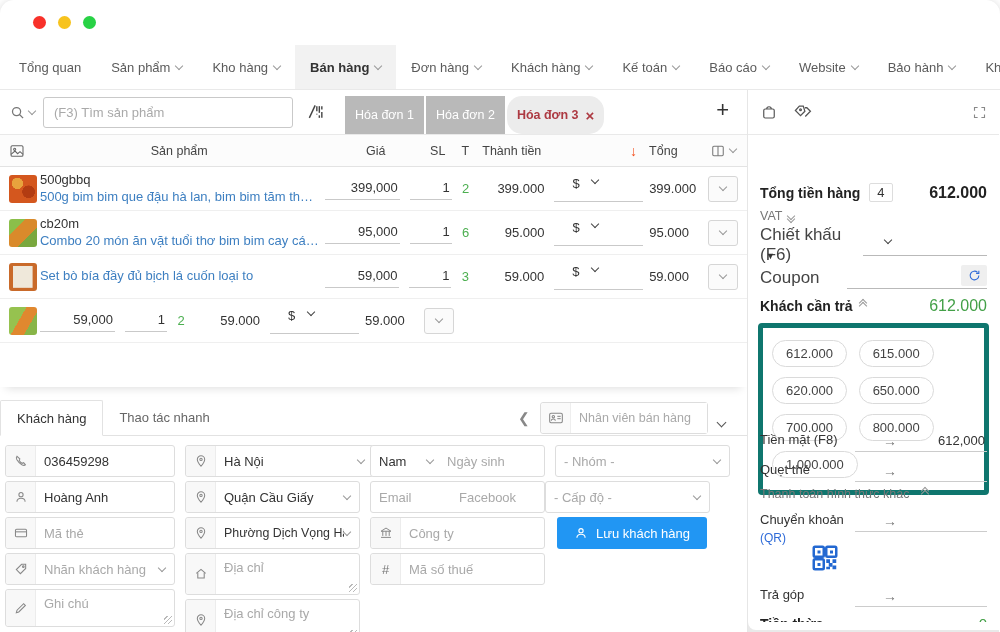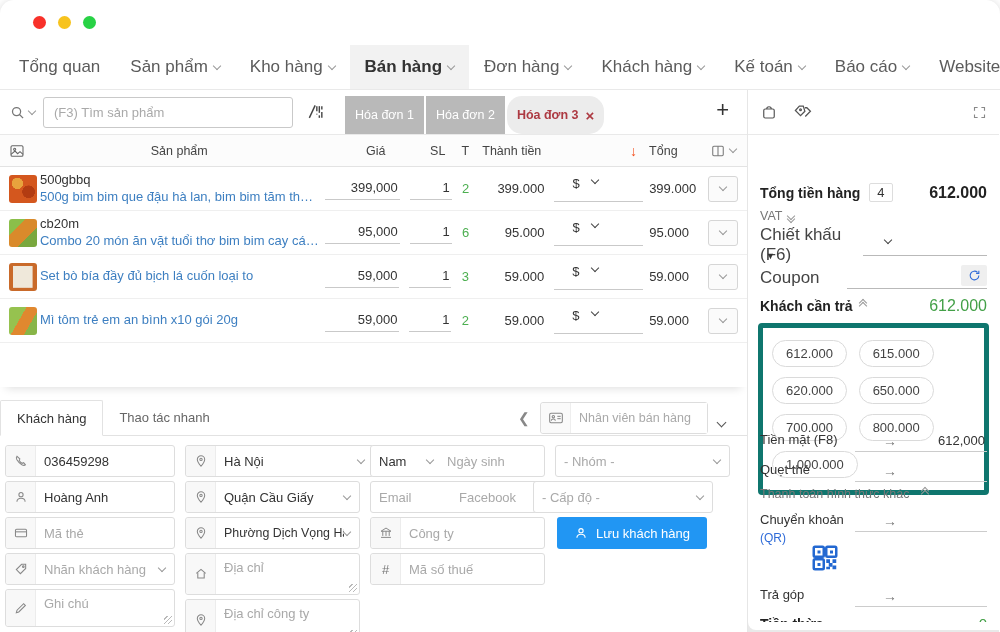--- a/index.html
+++ b/index.html
@@ -15,21 +15,21 @@
     box-shadow:0 1px 10px rgba(0,0,0,.16);
   }
   
   .titlebar { height:45px; position:relative; }
   .tl { position:absolute; top:16px; width:13px; height:13px; border-radius:50%; }
   .tl.r { left:33px; background:#f8312a; }
   .tl.y { left:58px; background:#f7c31e; }
   .tl.g { left:83px; background:#28d245; }
   
   .navbar { height:45px; display:flex; align-items:stretch; padding-left:4px; border-bottom:1px solid #e9e9e9; }
-  .nav-item { display:flex; align-items:center; gap:6px; padding:0 15px; font-size:17px; color:#5b5b5b; cursor:pointer; white-space:nowrap; }
+  .nav-item { display:flex; align-items:center; gap:6px; padding:0 15px; font-size:13px; color:#5b5b5b; cursor:pointer; white-space:nowrap; }
   .nav-item.active { background:#f2f2f2; color:#333; font-weight:bold; }
   .cv { display:inline-block; width:6px; height:6px; border-right:1.4px solid #999; border-bottom:1.4px solid #999; transform:rotate(45deg); margin-top:-3px; }
   .cv.up { transform:rotate(-135deg); margin-top:3px; }
   .cvd { display:inline-flex; flex-direction:column; line-height:0; }
   .cvd .cv { margin:0 0 -3px 0; }
   .cvd .cv.up { margin:-3px 0 0 0; }
   
   .main { display:flex; height:542px; }
   .left { width:748px; border-right:1px solid #e6e6e6; position:relative; overflow:hidden; }
   .right { width:251px; position:relative; background:#fff; }
@@ -331,24 +331,20 @@
               <div class="act-btn">
                 <span class="cv"></span>
               </div>
             </div>
         </div>
 
         <div class="trow">
           <div class="c-img">
               <div class="thumb t4"></div>
             </div>
-          <div class="c-prod">
-
-            <div class="pname">Mì tôm trẻ em an bình x10 gói 20g</div>
-          </div>
           <div class="c-price"><span class="edit">59,000</span></div>
           <div class="c-qty"><span class="edit qed">1</span></div>
           <div class="c-stock">2</div>
           <div class="c-amt">59.000</div>
           <div class="c-disc">
               <span class="cur">$</span>
               <span class="cv"></span>
               <div class="dline"></div>
             </div>
           <div class="c-total">59.000</div>
@@ -499,21 +495,21 @@
           </div>
           <div class="f" style="left:370px;top:117px;width:175px">
             <span class="ic" style="font-size:13px;color:#777">#</span>
             <input placeholder="Mã số thuế" style="">
           </div>
 
           <div class="f" style="left:555px;top:9px;width:175px">
             <span class="val ph">- Nhóm -</span>
             <span class="caret cv"></span>
           </div>
-          <div class="f" style="left:533px;top:45px;width:180px">
+          <div class="f" style="left:545px;top:45px;width:165px">
             <span class="val ph">- Cấp độ -</span>
             <span class="caret cv"></span>
           </div>
           <button class="btn-save" style="left:557px;top:81px">
             <span>
                 <svg width="14" height="14" viewBox="0 0 24 24" fill="none" stroke="currentColor" stroke-width="2">
                   <circle cx="12" cy="8" r="3.6"></circle>
                   <path d="M5 20c0-3.8 3.1-5.8 7-5.8s7 2 7 5.8"></path>
                 </svg>
               </span>

